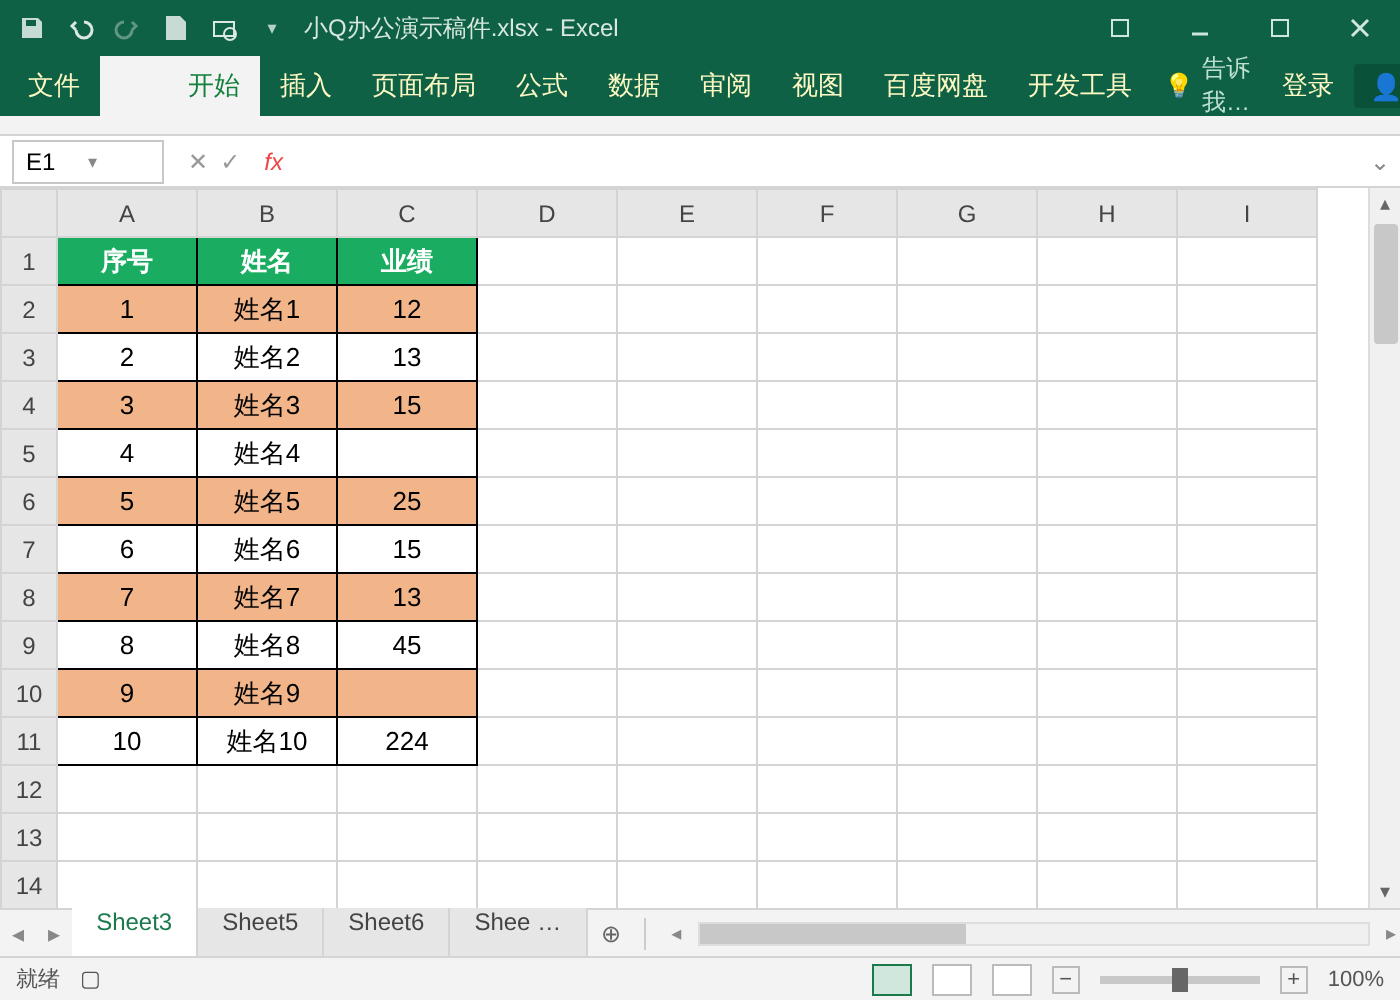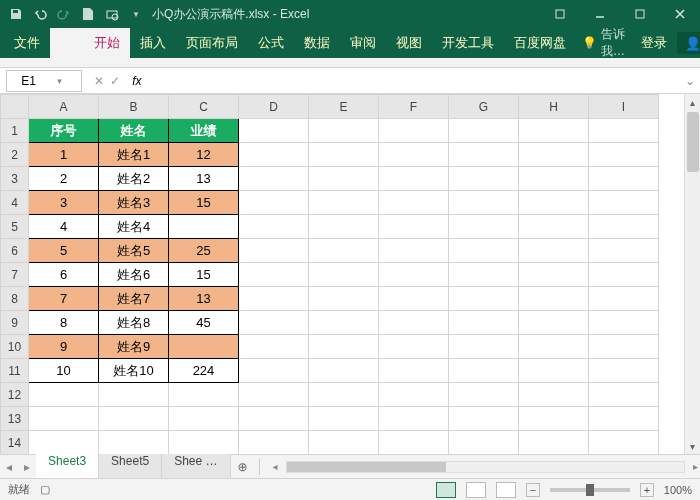--- a/index.html
+++ b/index.html
@@ -5,30 +5,30 @@
 * { margin:0; padding:0; box-sizing:border-box; font-family:"Microsoft YaHei","Segoe UI",sans-serif; }
 body { background:#f0f0f0; width:700px; height:500px; overflow:hidden; display:flex; flex-direction:column; }
 .titlebar { background:#0e6144; height:28px; display:flex; align-items:center; color:#d8e8e0; font-size:11px; }
 .qat { display:flex; align-items:center; gap:8px; padding:0 8px; }
 .qat-icon { width:16px; height:16px; display:flex; align-items:center; justify-content:center; opacity:.85; }
 .title-text { flex:1; text-align:left; font-size:12px; }
 .winctrl { display:flex; }
 .winbtn { width:40px; height:28px; display:flex; align-items:center; justify-content:center; cursor:pointer; }
 .ribbon-tabs { background:#0e6144; height:30px; display:flex; align-items:center; padding:0 4px; font-size:13px; }
 .rtab { padding:0 10px; height:30px; line-height:30px; color:#fef9c3; cursor:pointer; white-space:nowrap; }
-.rtab.active { background:#f3f3f3; color:#be185d;padding-left:44px; }
+.rtab.active { background:#f3f3f3; color:#15803d;padding-left:44px; }
 .rspacer { flex:1; }
 .rtell { color:#bfe0d2; font-size:12px; display:flex; align-items:center; gap:4px; padding:0 6px; }
 .rshare { background:#0a5139; color:#fff; padding:0 8px; display:flex; align-items:center; gap:4px; height:22px; border-radius:2px; margin-right:6px; }
 .ribbon-body { background:#f3f3f3; height:10px; border-bottom:1px solid #d4d4d4; }
 .fx-row { background:#fff; height:26px; display:flex; align-items:center; border-bottom:1px solid #d4d4d4; font-size:12px; }
 .namebox { width:76px; height:22px; border:1px solid #c8c8c8; margin:0 6px; display:flex; align-items:center; padding:0 6px; background:#fff; }
-.namebox span { flex:1;text-align:center; }
+.namebox span { flex:1; }
 .fx-btns { display:flex; gap:6px; padding:0 6px; color:#999; }
-.fx-label { font-style:italic; color:#000000; padding:0 6px; }
+.fx-label { font-style:italic; color:#ef4444; padding:0 6px; }
 .fx-input { flex:1; height:22px; border:none; outline:none; padding:0 4px; }
 .fx-expand { width:20px; text-align:center; color:#888; }
 .grid-wrap { flex:1; overflow:hidden; position:relative; background:#fff; }
 table.sheet { border-collapse:collapse; table-layout:fixed; font-size:13px; }
 .sheet th, .sheet td { border:1px solid #d4d4d4; height:24px; text-align:center; overflow:hidden; }
 .sheet th { background:#e6e6e6; font-weight:normal; color:#444; font-size:12px; }
 th.corner { width:28px; background:#e6e6e6; }
 th.rowh { width:28px; background:#e6e6e6; }
 th.colh { width:70px; }
 td.data { background:#fff; border:1px solid #000; }
@@ -114,22 +114,22 @@
 
 <div class="ribbon-tabs" id="ribbon-tabs">
     <div class="rtab">文件</div>
     <div class="rtab active">开始</div>
     <div class="rtab">插入</div>
     <div class="rtab">页面布局</div>
     <div class="rtab">公式</div>
     <div class="rtab">数据</div>
     <div class="rtab">审阅</div>
     <div class="rtab">视图</div>
+    <div class="rtab">百度网盘</div>
     <div class="rtab">开发工具</div>
-    <div class="rtab">百度网盘</div>
     <div class="rspacer"></div>
     <div class="rtell">
       <span>💡</span>
       <span>告诉我…</span>
     </div>
     <div class="rtab">登录</div>
     <div class="rshare">
       <span>👤</span>
       <span>共享</span>
     </div>
@@ -342,20 +342,21 @@
     <div class="arr">▾</div>
   </div>
 </div>
 
 <div class="sheettabs-row">
   <div class="stnav">◂</div>
   <div class="stnav">▸</div>
   <div id="sheettabs" style="display:flex;">
       <div class="stab active">Sheet3</div>
       <div class="stab">Sheet5</div>
+      <div class="stab">Sheet6</div>
       <div class="stab">Shee …</div>
     </div>
   <div class="stplus">⊕</div>
   <div style="width:8px;border-left:1px solid #ccc;height:16px;margin:0 4px;"></div>
   <span style="font-size:10px;color:#888;padding:0 2px;">◂</span>
   <div class="hscroll">
       <div class="thumb"></div>
     </div>
   <span style="font-size:10px;color:#888;padding:0 2px;">▸</span>
 </div>

